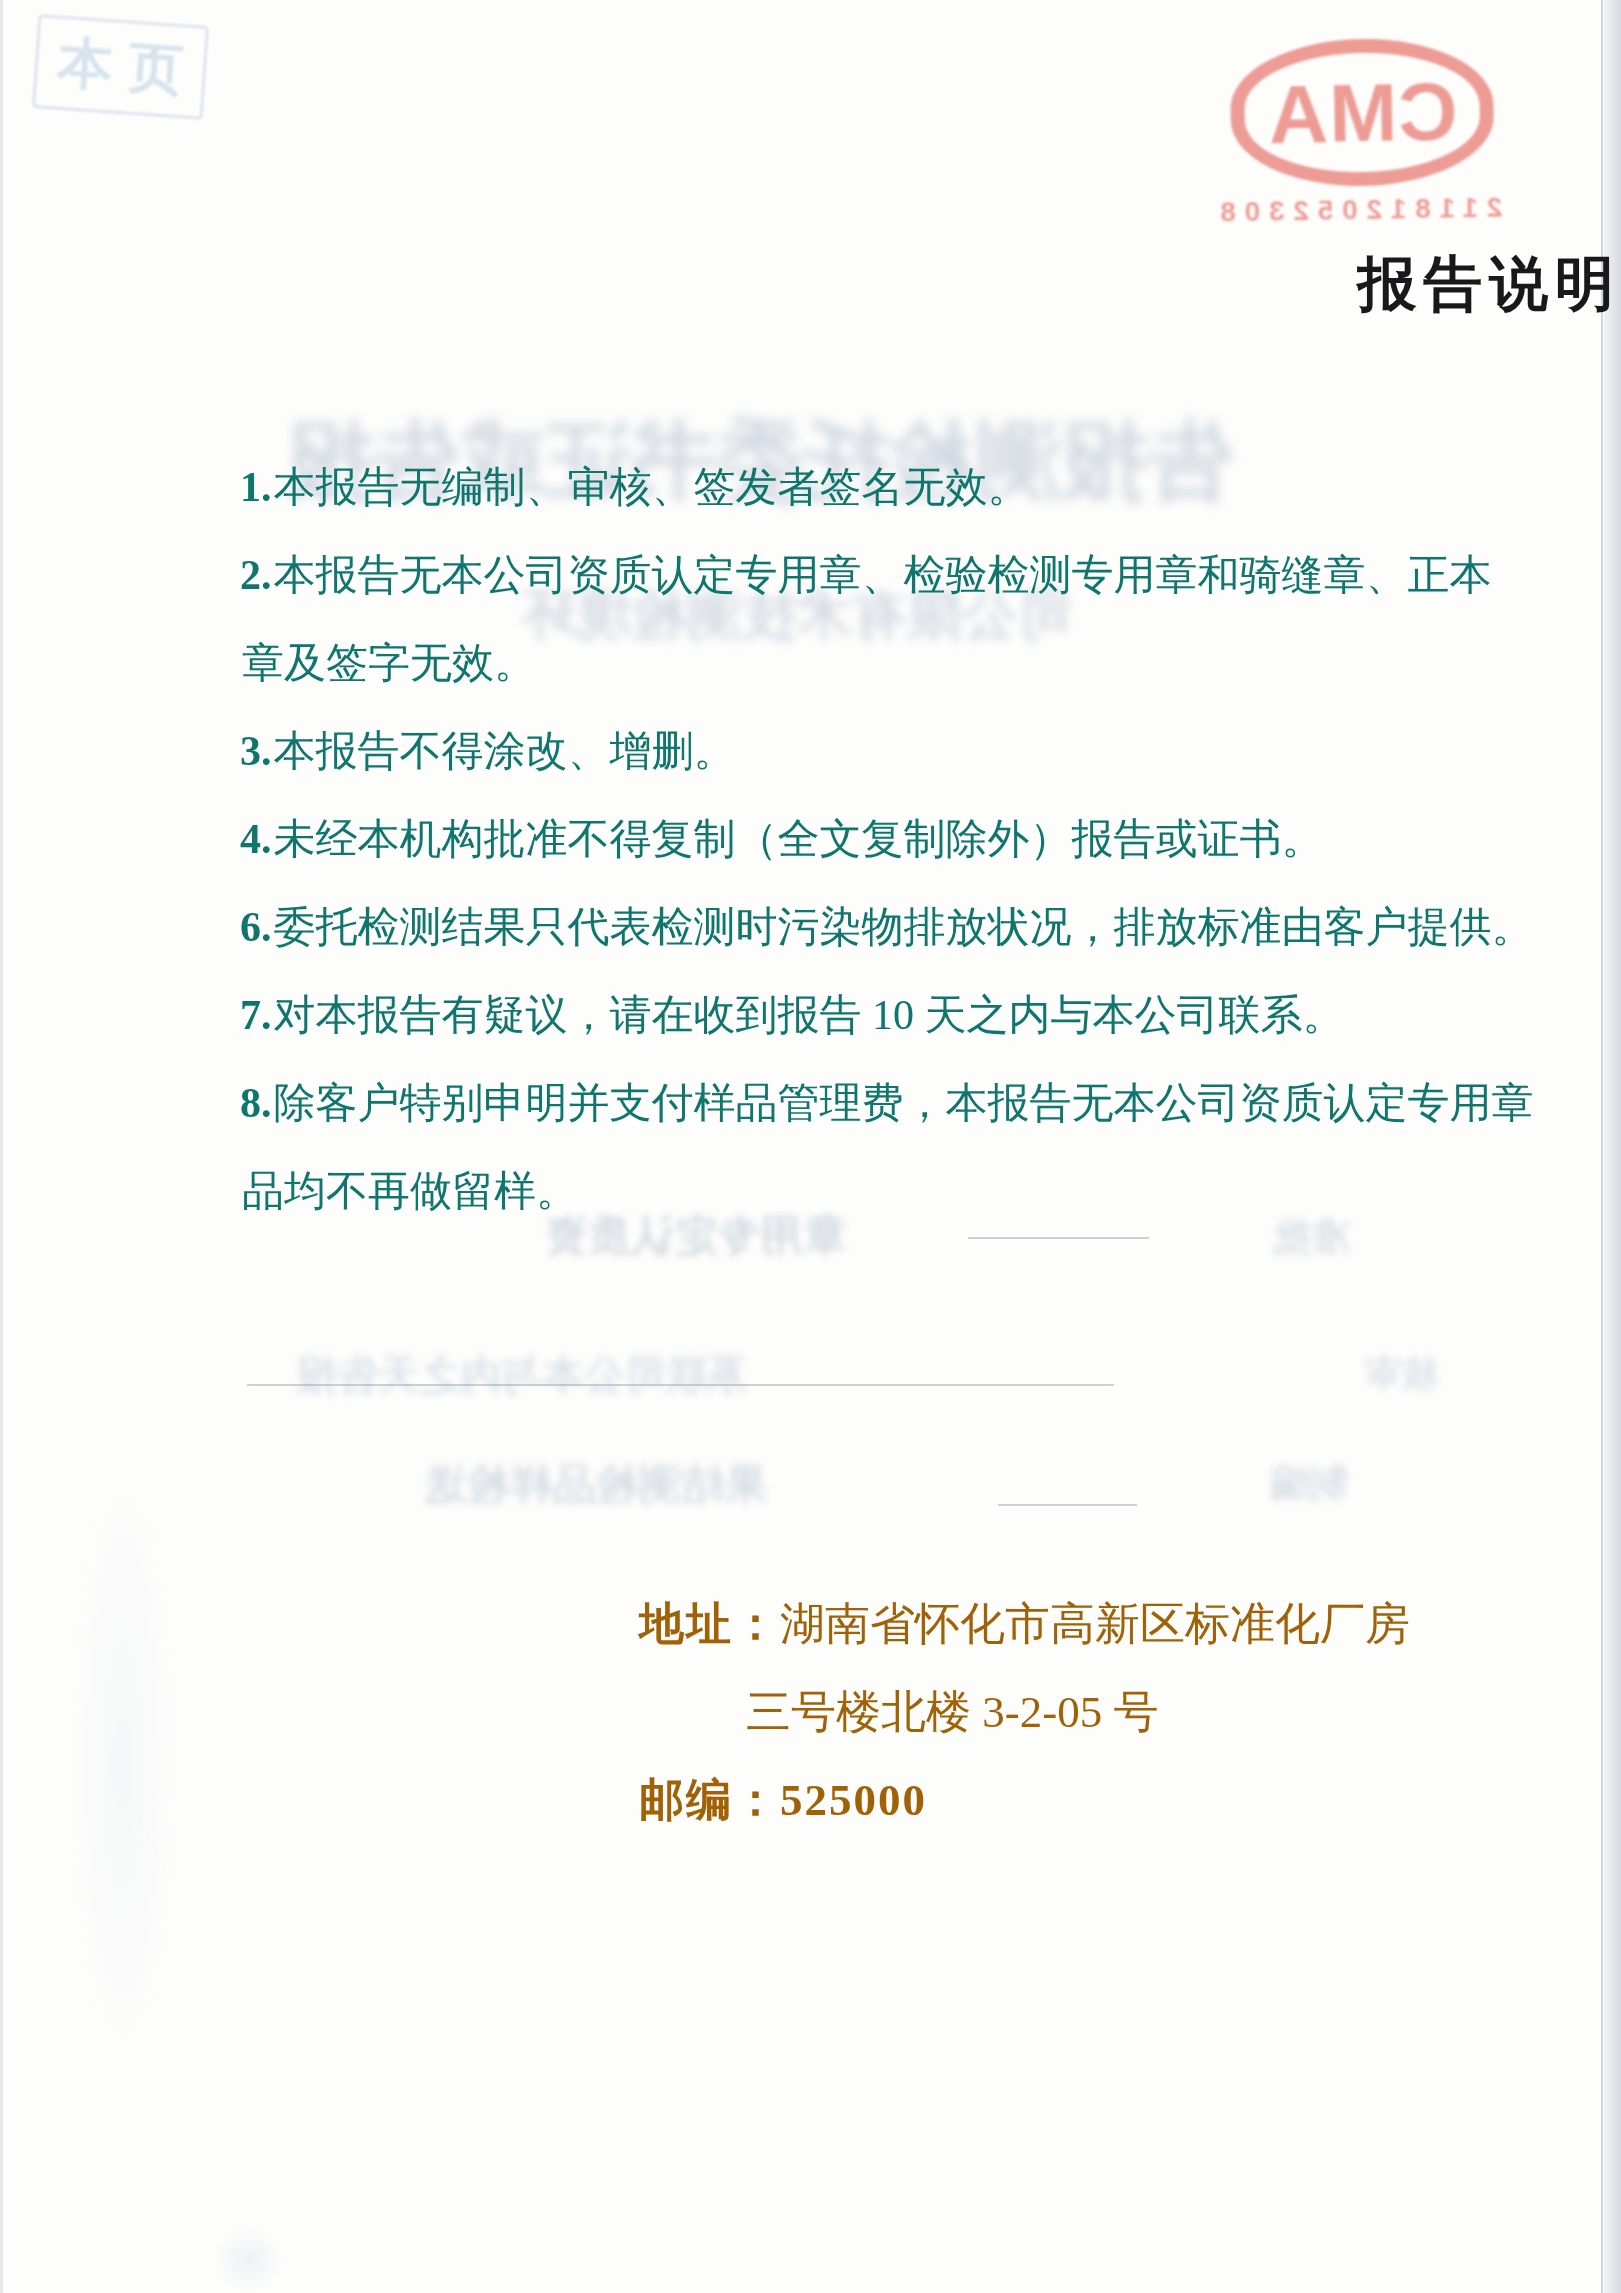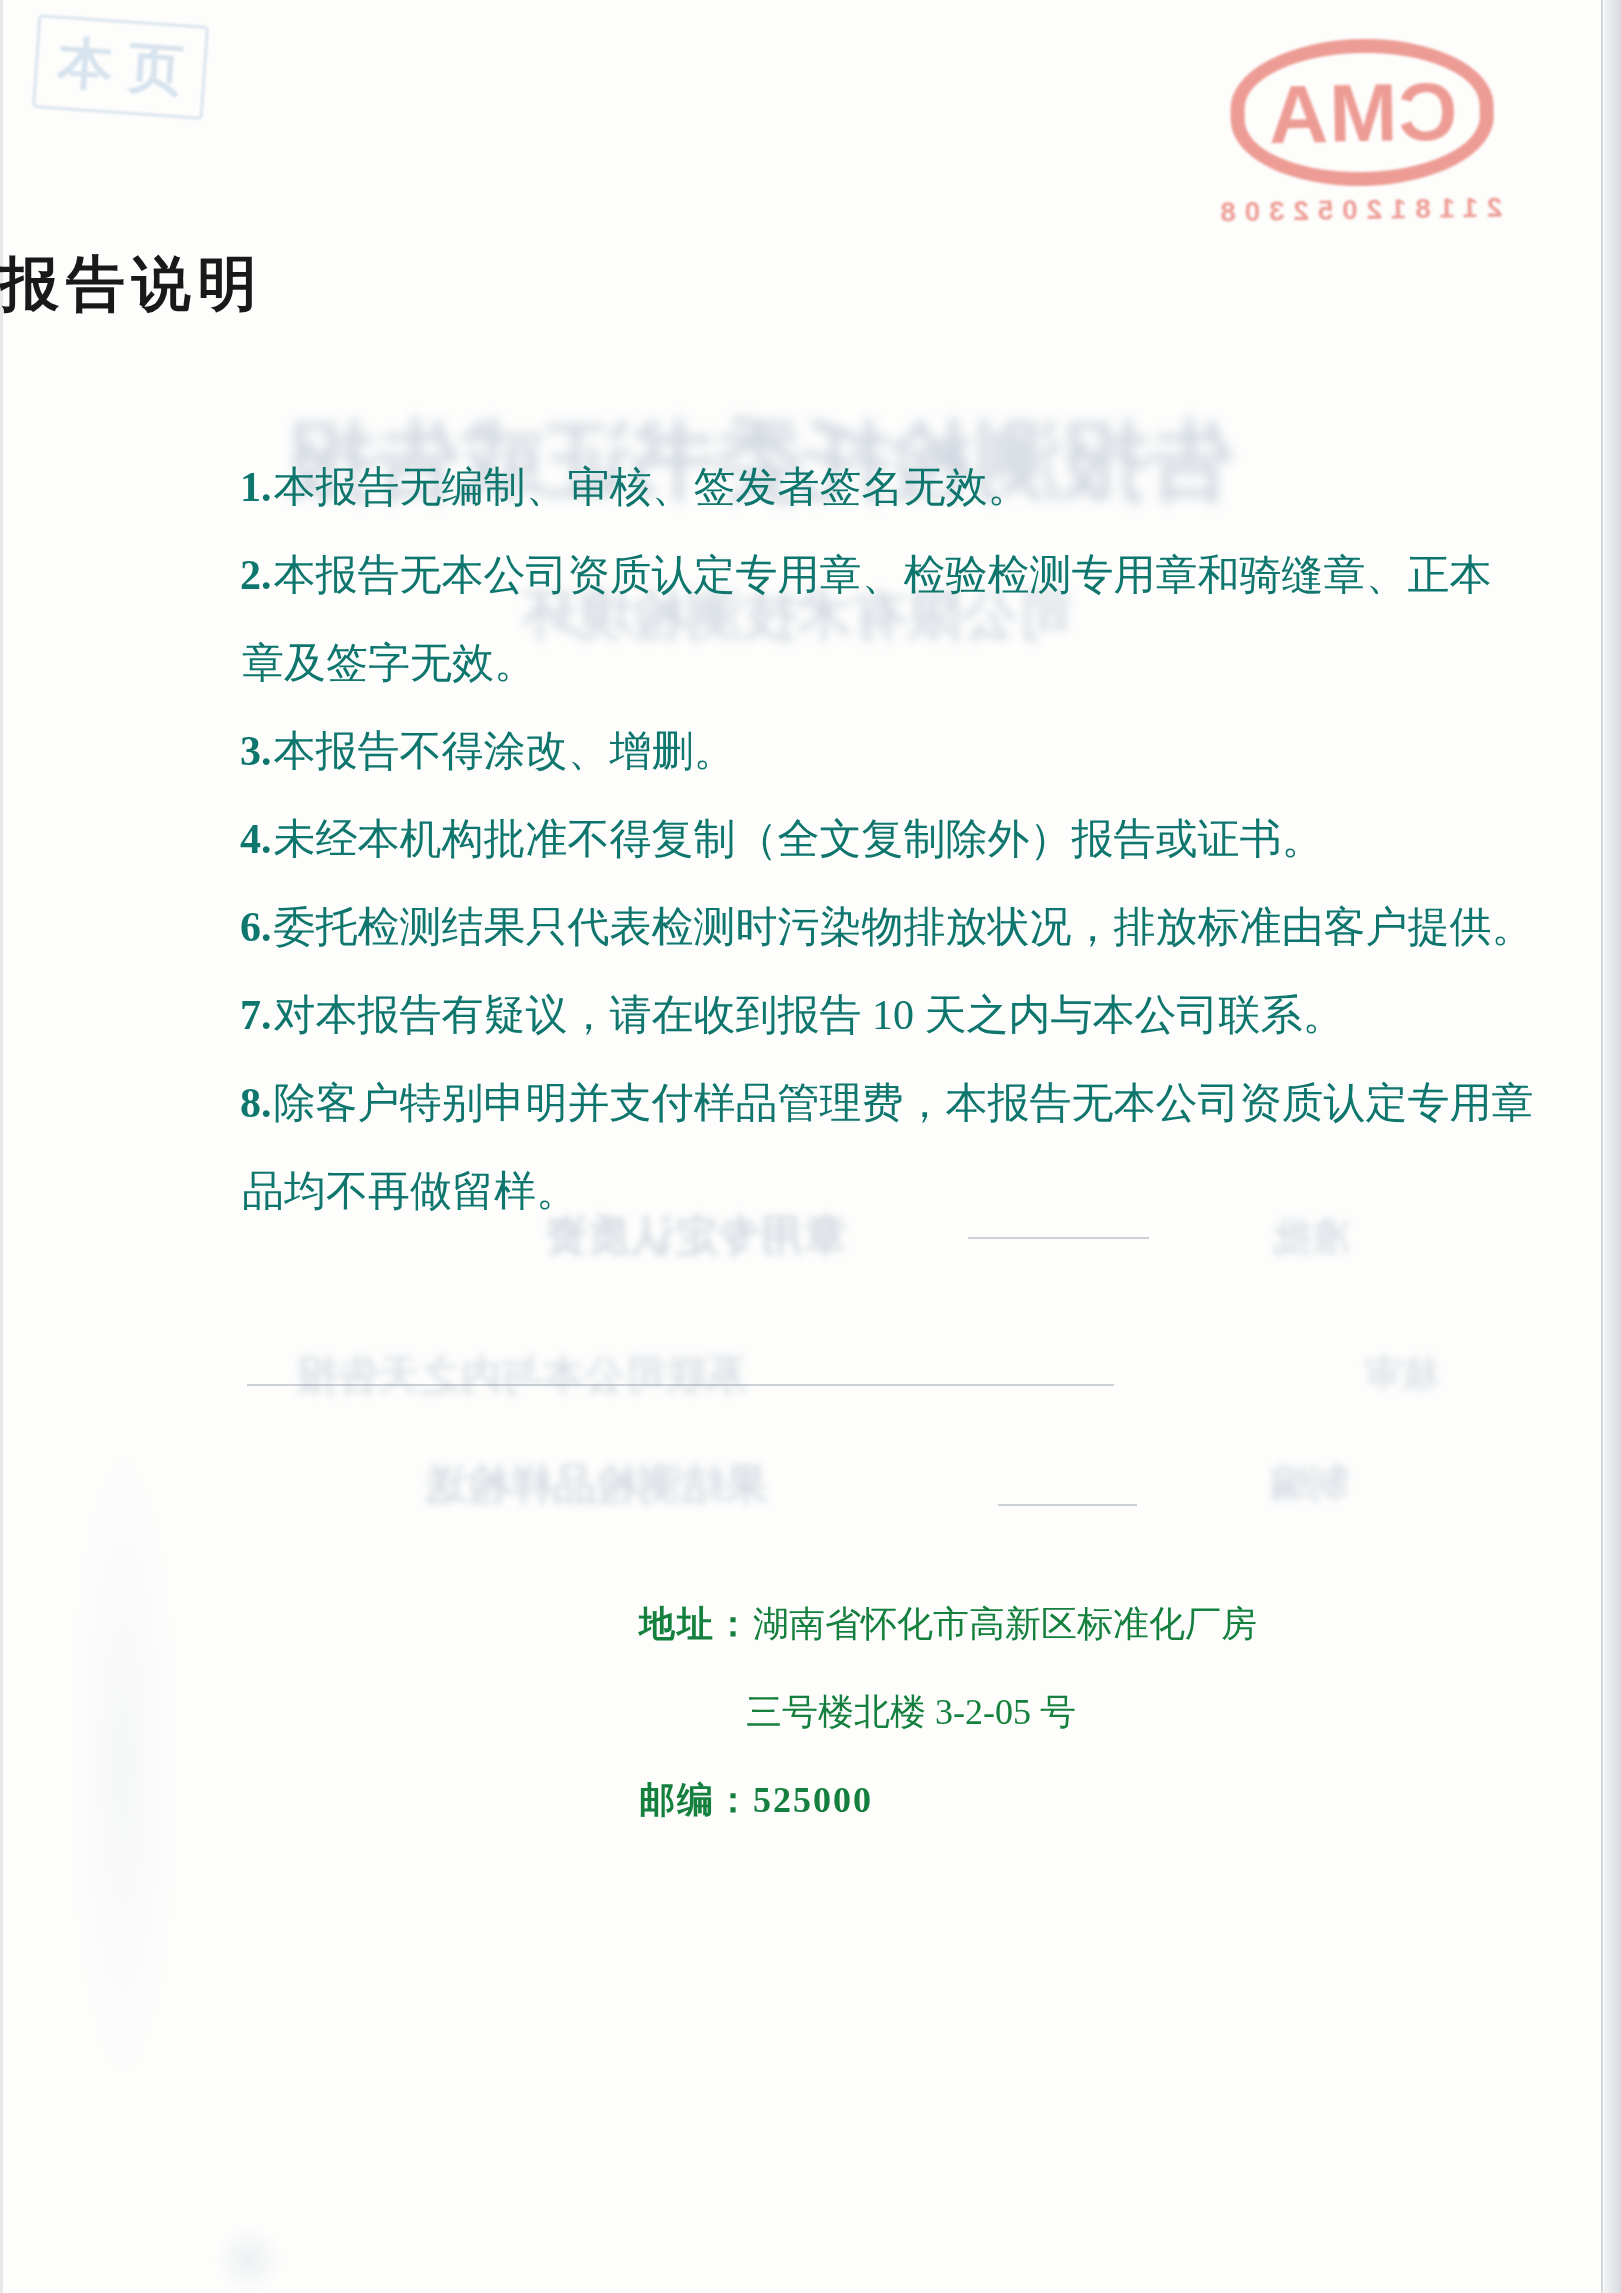--- a/index.html
+++ b/index.html
@@ -61,35 +61,35 @@
   .cma-number{
     margin-top:7.8px;
     font-family:"Liberation Sans","DejaVu Sans",sans-serif;
     font-weight:bold;font-size:28px;letter-spacing:8.8px;
     filter:blur(0.4px);
   }
 
   
   .doc-title{
     position:absolute;left:0;top:245px;width:100%;
-    text-align:left;margin:0;
+    text-align:right;margin:0;
     font-size:59px;font-weight:bold;letter-spacing:6.9px;
     color:#19191b;
   }
 
   
   .notes{position:absolute;left:240px;top:443px;width:1274px;}
   .note-row{height:88px;line-height:88px;font-size:42px;white-space:nowrap;
     color:#0f766e;}
   .note-num{font-weight:bold;margin-right:2px;}
 
   
   .footer{position:absolute;left:639px;top:1580px;width:833px;}
-  .footer-row{height:88px;line-height:88px;font-size:36px;white-space:nowrap;
-    color:#15803d;}
+  .footer-row{height:88px;line-height:88px;font-size:45px;white-space:nowrap;
+    color:#a16207;}
   .footer-row .lbl{font-weight:bold;letter-spacing:2px;}
   .footer-row.indent1{margin-left:107px;}
   .footer-row .val.boldnum{font-weight:bold;letter-spacing:2px;}
 
   
   .ghost{
     position:absolute;
     transform:scaleX(-1);
     font-weight:bold;white-space:nowrap;
     color:rgba(148,164,186,1);

